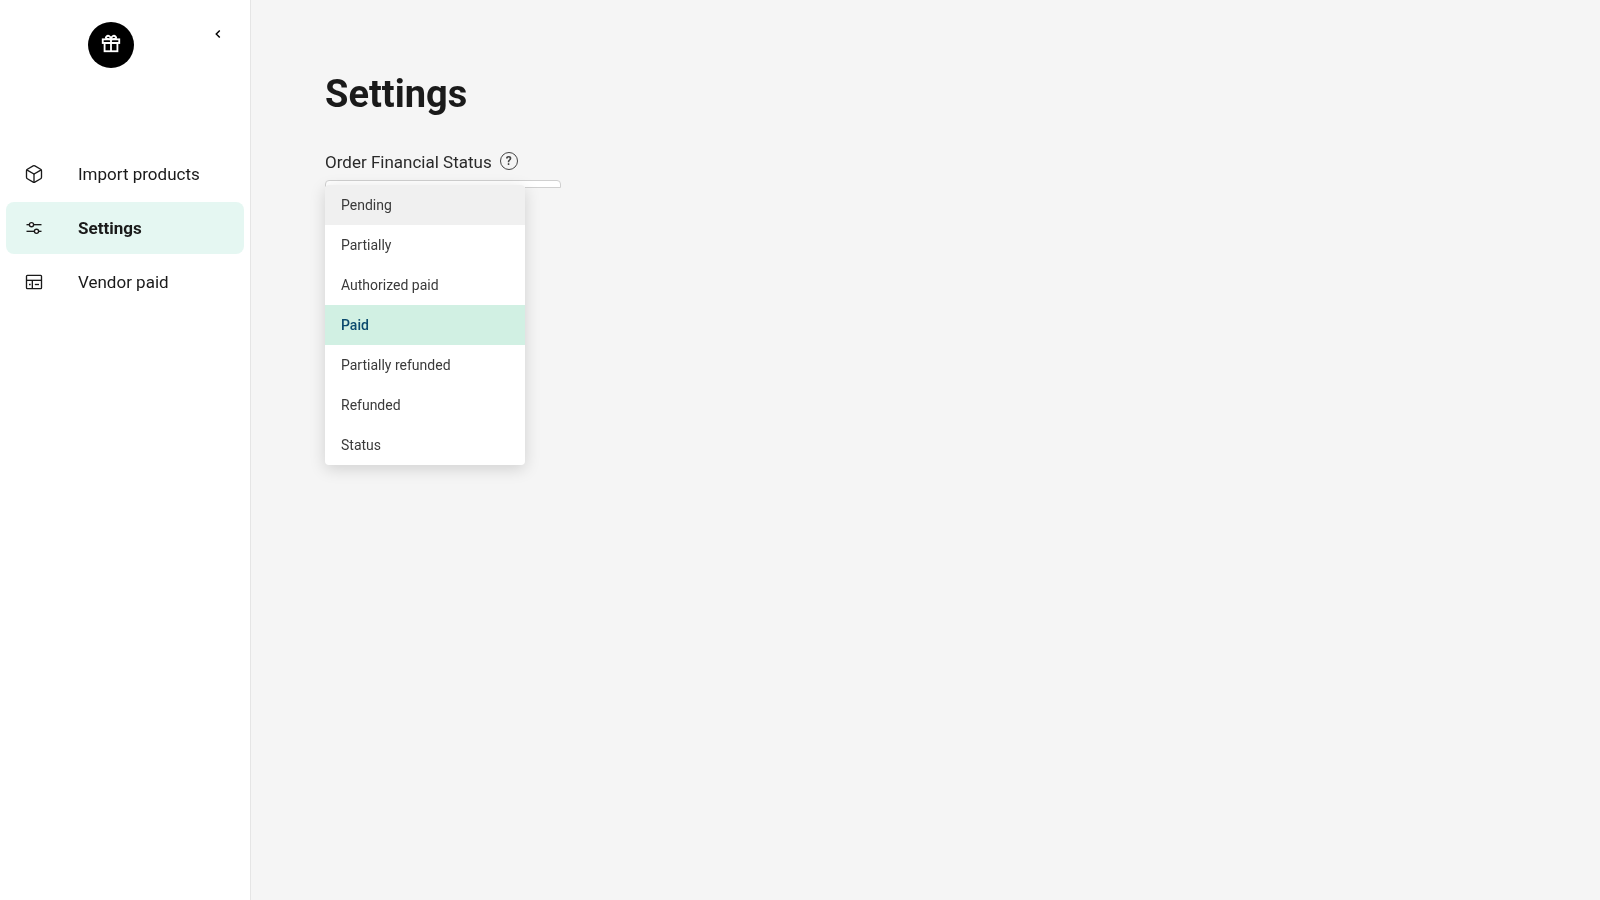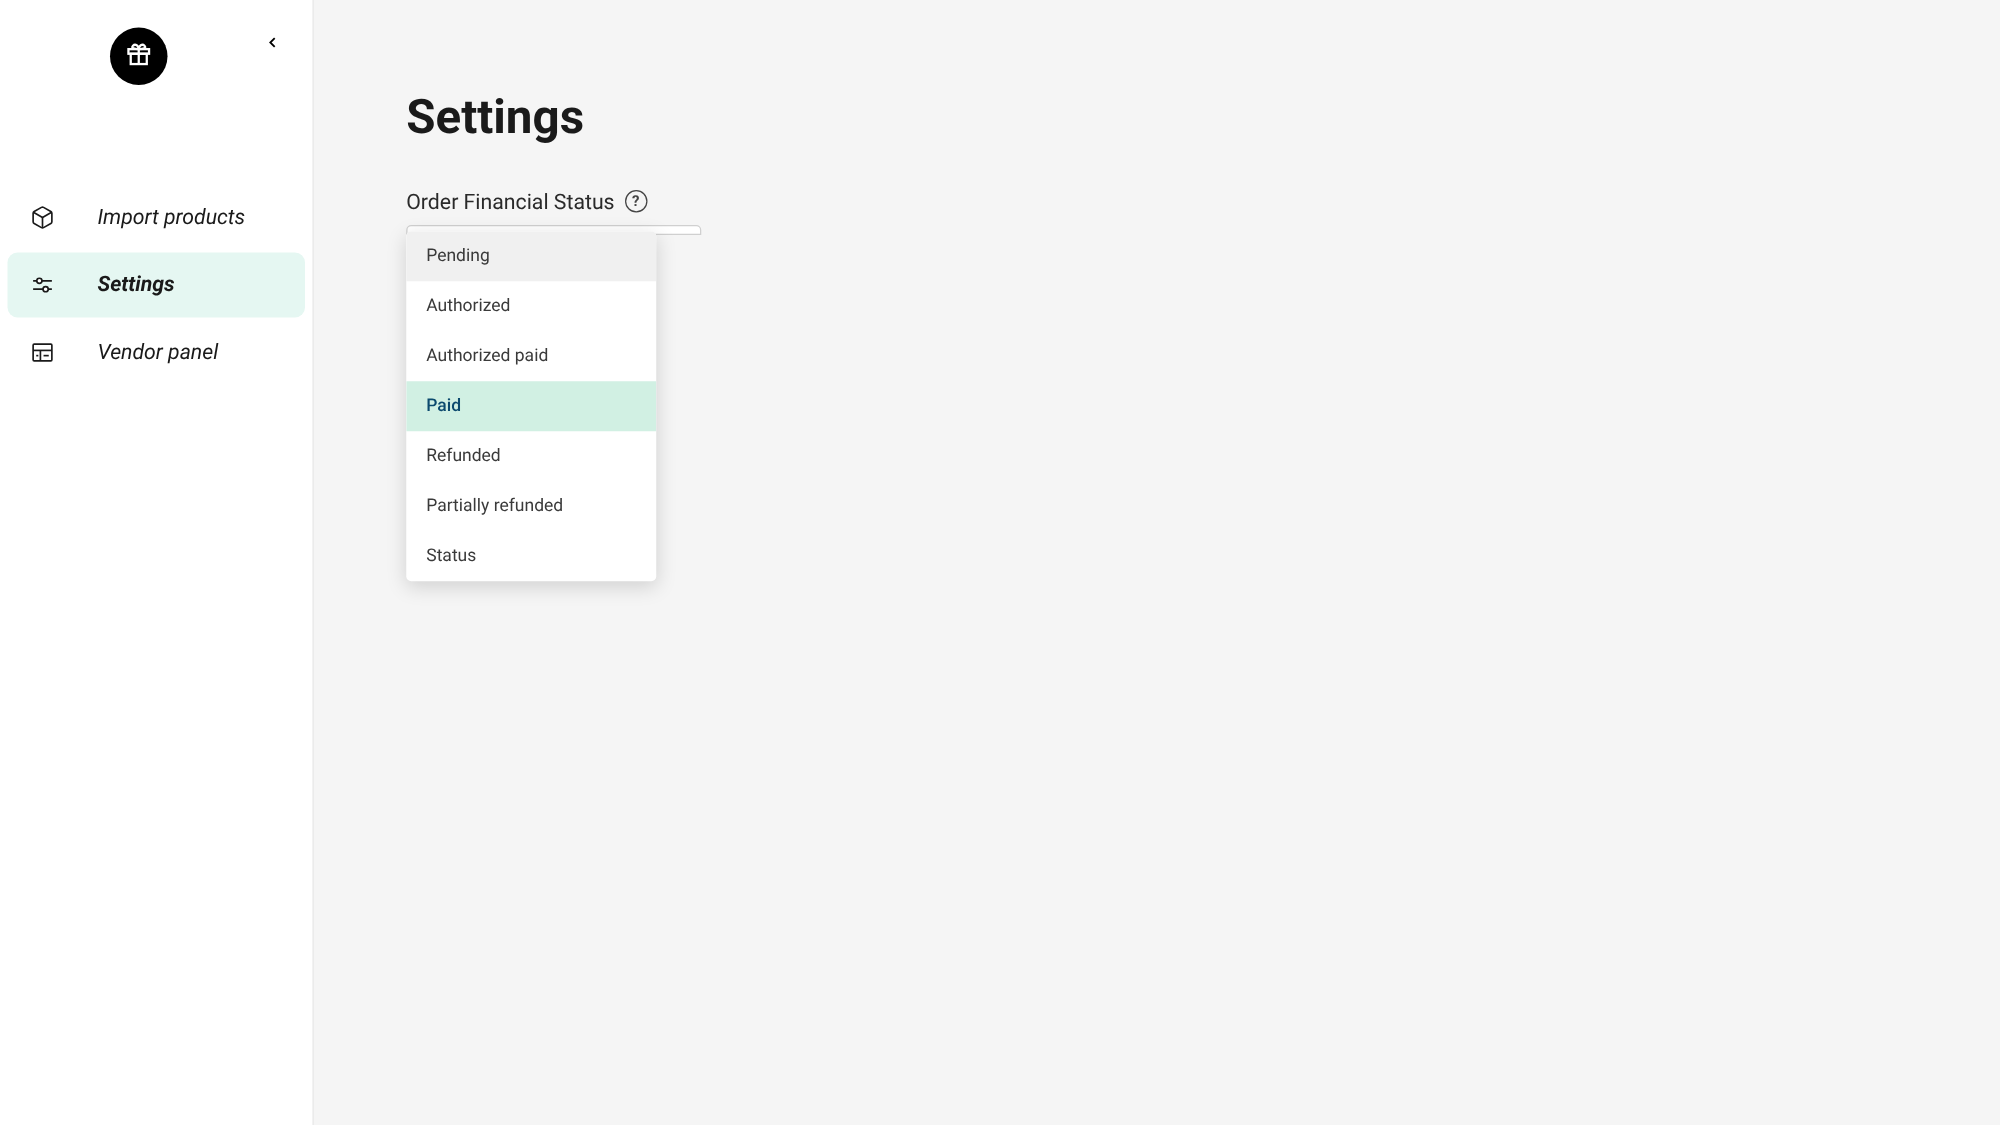--- a/index.html
+++ b/index.html
@@ -57,21 +57,20 @@
       cursor: pointer;
       margin-top: -20px;
     }
     
     .nav-item {
       display: flex;
       padding: 16px 18px;
       border-radius: 8px;
       cursor: pointer;
       margin-bottom: 2px;
-      font-style: italic;
     }
     
     .nav-item.active {
       background: #e5f7f2;
     }
     
     .nav-item.active .nav-label {
       font-weight: 700;
     }
     
@@ -216,51 +215,51 @@
   <div class="nav-item">
     <span class="nav-icon">
       <svg viewBox="0 0 24 24" fill="none" stroke="#1a1a1a" stroke-width="1.6">
         <rect x="3" y="4" width="18" height="16" rx="1"></rect>
         <line x1="3" y1="10" x2="21" y2="10"></line>
         <line x1="10" y1="10" x2="10" y2="20"></line>
         <line x1="6" y1="15" x2="8" y2="15"></line>
         <line x1="13" y1="15" x2="18" y2="15"></line>
       </svg>
     </span>
-    <span class="nav-label">Vendor panel</span>
+    <span class="nav-label">Vendor paid</span>
   </div>
 </div>
 
 <div class="main">
   <h1 class="page-title">Settings</h1>
 
   <div class="field-row">
     <span class="field-label">Order Financial Status</span>
     <span class="help-icon">?</span>
   </div>
 
   <div class="select-wrapper">
     <div class="select-trigger"></div>
     <div class="dropdown-panel">
       <div class="dropdown-item hovered">
         <span>Pending</span>
       </div>
       <div class="dropdown-item">
-        <span>Authorized</span>
+        <span>Partially</span>
       </div>
       <div class="dropdown-item">
         <span>Authorized paid</span>
       </div>
       <div class="dropdown-item selected">
         <span>Paid</span>
       </div>
       <div class="dropdown-item">
+        <span>Partially refunded</span>
+      </div>
+      <div class="dropdown-item">
         <span>Refunded</span>
       </div>
       <div class="dropdown-item">
-        <span>Partially refunded</span>
-      </div>
-      <div class="dropdown-item">
         <span>Status</span>
       </div>
     </div>
   </div>
 </div>
 
 </body></html>

